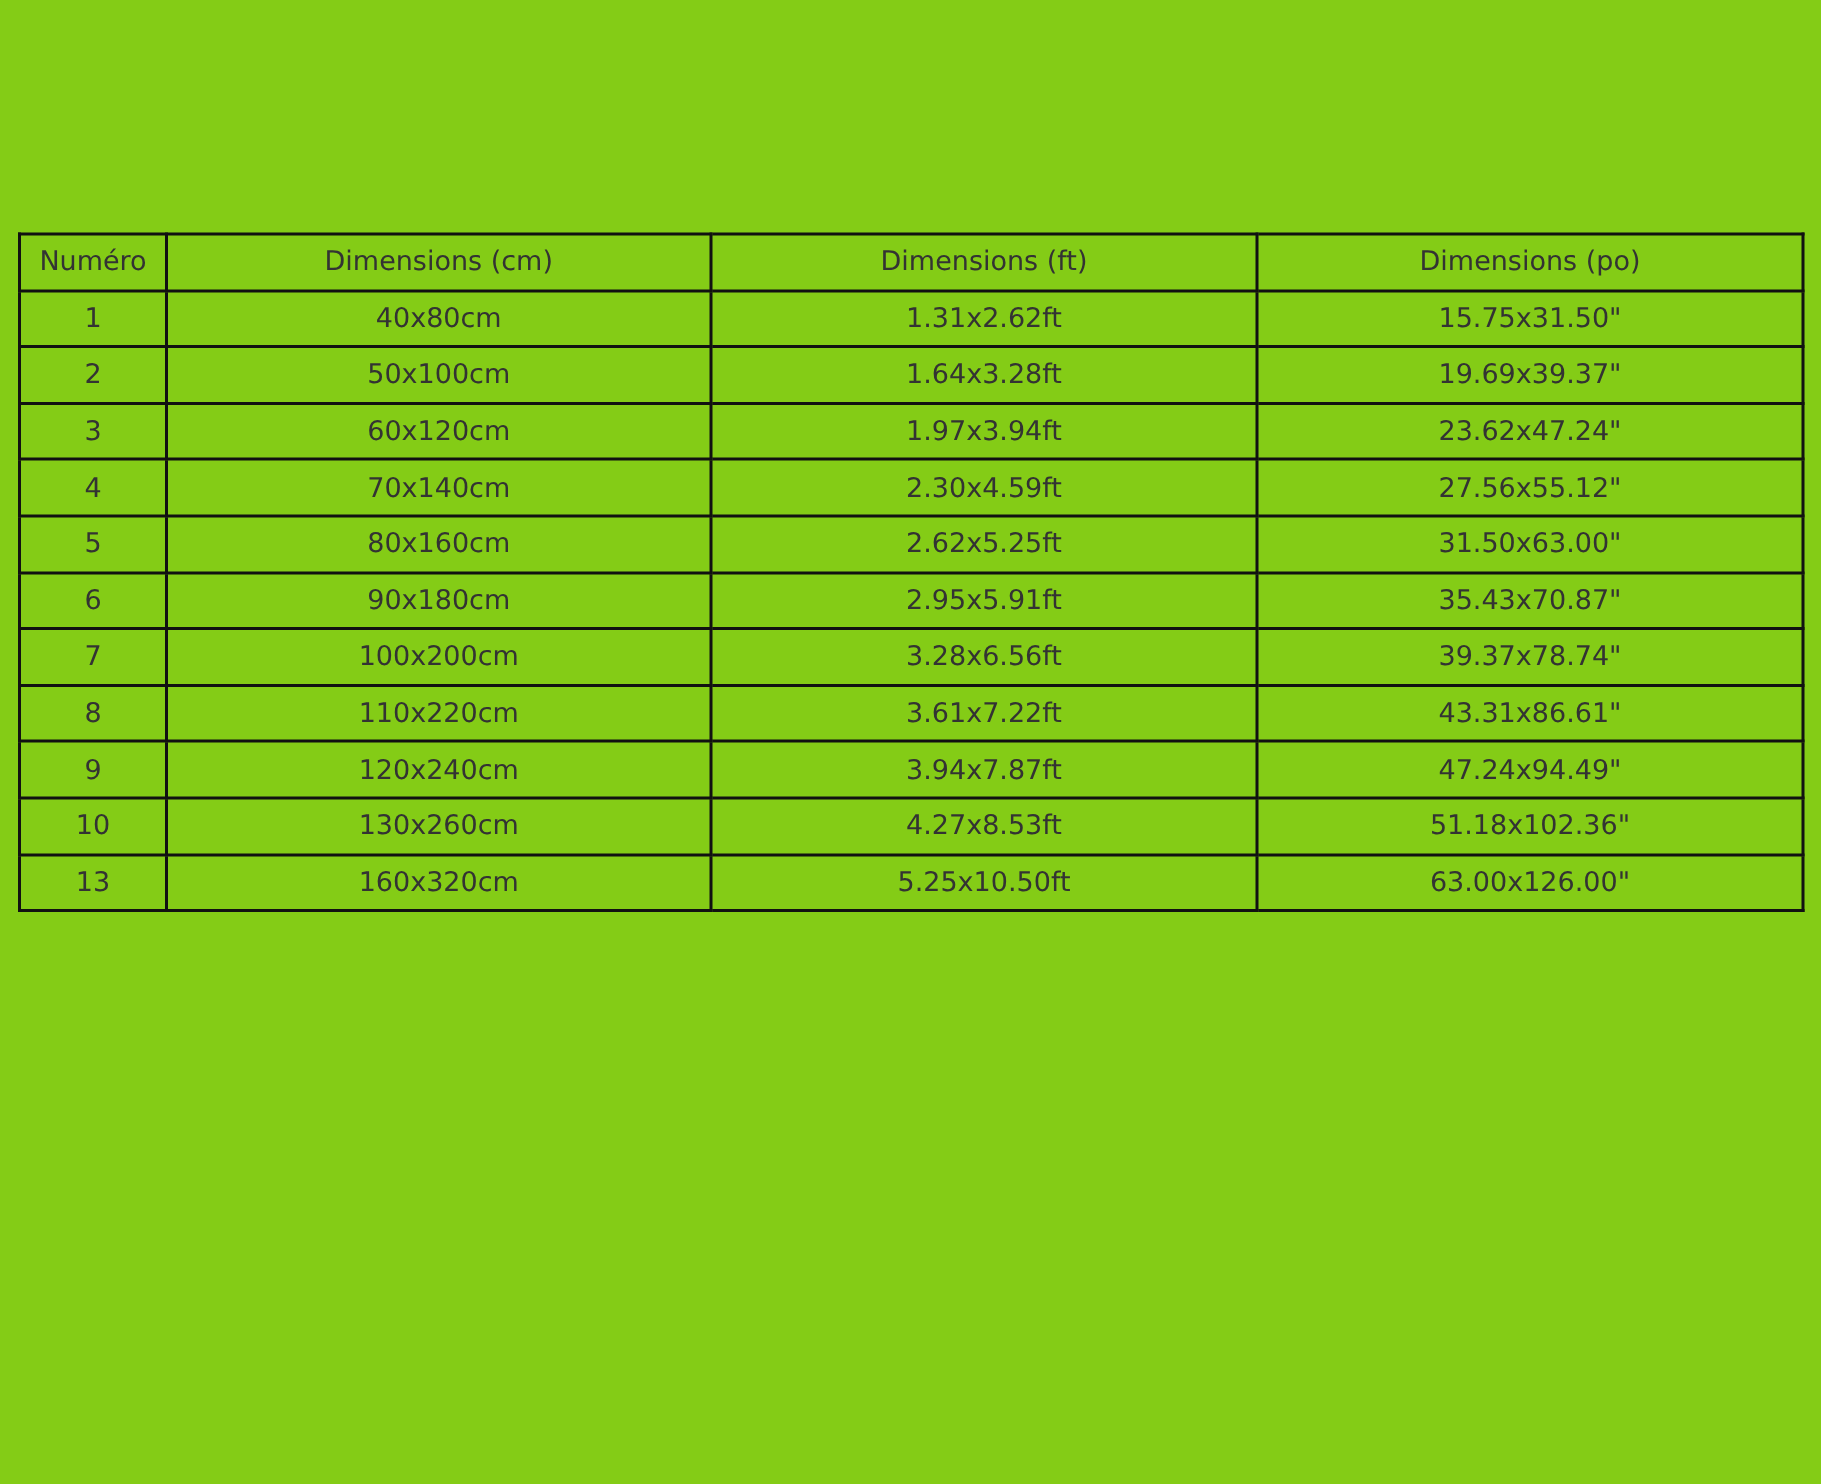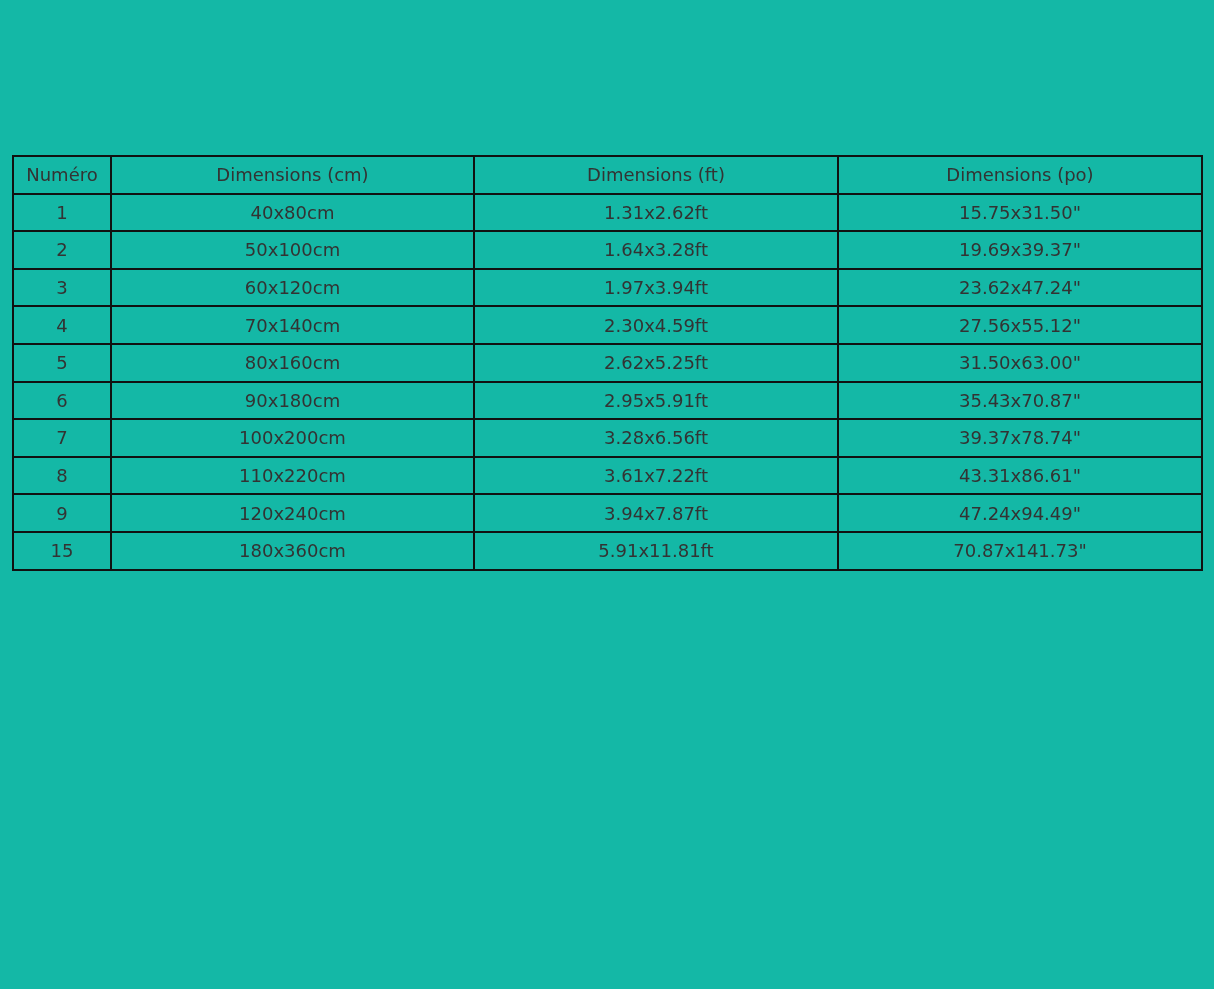--- a/index.html
+++ b/index.html
@@ -4,21 +4,21 @@
 <style>
   html, body {
     margin: 0;
     padding: 0;
     background: #ffffff;
   }
   .page {
     position: relative;
     width: 1214px;
     height: 989px;
-    background: #14b8a6;
+    background: #84cc16;
     overflow: hidden;
     font-family: "DejaVu Sans", sans-serif;
   }
   .table-wrap {
     position: absolute;
     left: 12px;
     top: 155px;
     width: 1191px;
   }
   table.dim-table {
@@ -114,21 +114,27 @@
             <td>3.61x7.22ft</td>
             <td>43.31x86.61"</td>
           </tr>
           <tr>
             <td>9</td>
             <td>120x240cm</td>
             <td>3.94x7.87ft</td>
             <td>47.24x94.49"</td>
           </tr>
           <tr>
-            <td>15</td>
-            <td>180x360cm</td>
-            <td>5.91x11.81ft</td>
-            <td>70.87x141.73"</td>
+            <td>10</td>
+            <td>130x260cm</td>
+            <td>4.27x8.53ft</td>
+            <td>51.18x102.36"</td>
+          </tr>
+          <tr>
+            <td>13</td>
+            <td>160x320cm</td>
+            <td>5.25x10.50ft</td>
+            <td>63.00x126.00"</td>
           </tr>
         </tbody>
     </table>
   </div>
 </div>
 
 </body></html>

